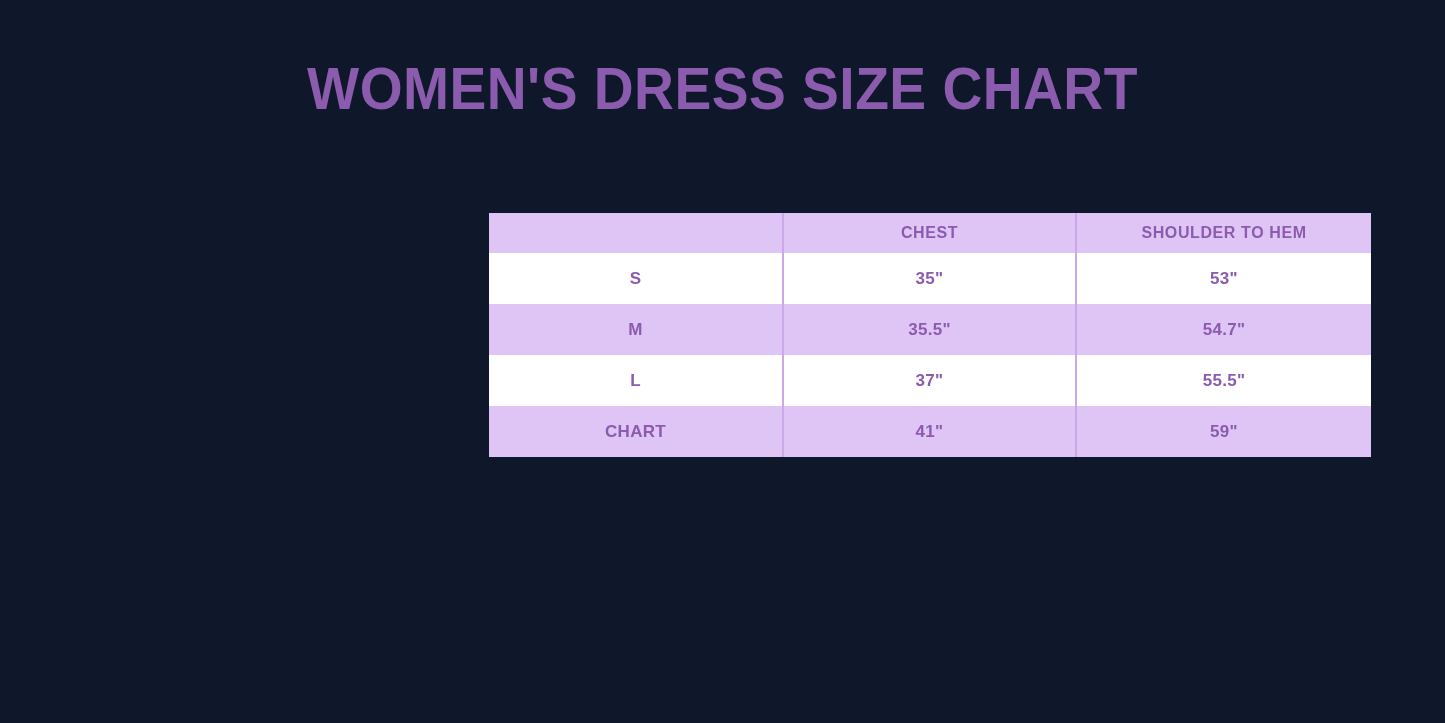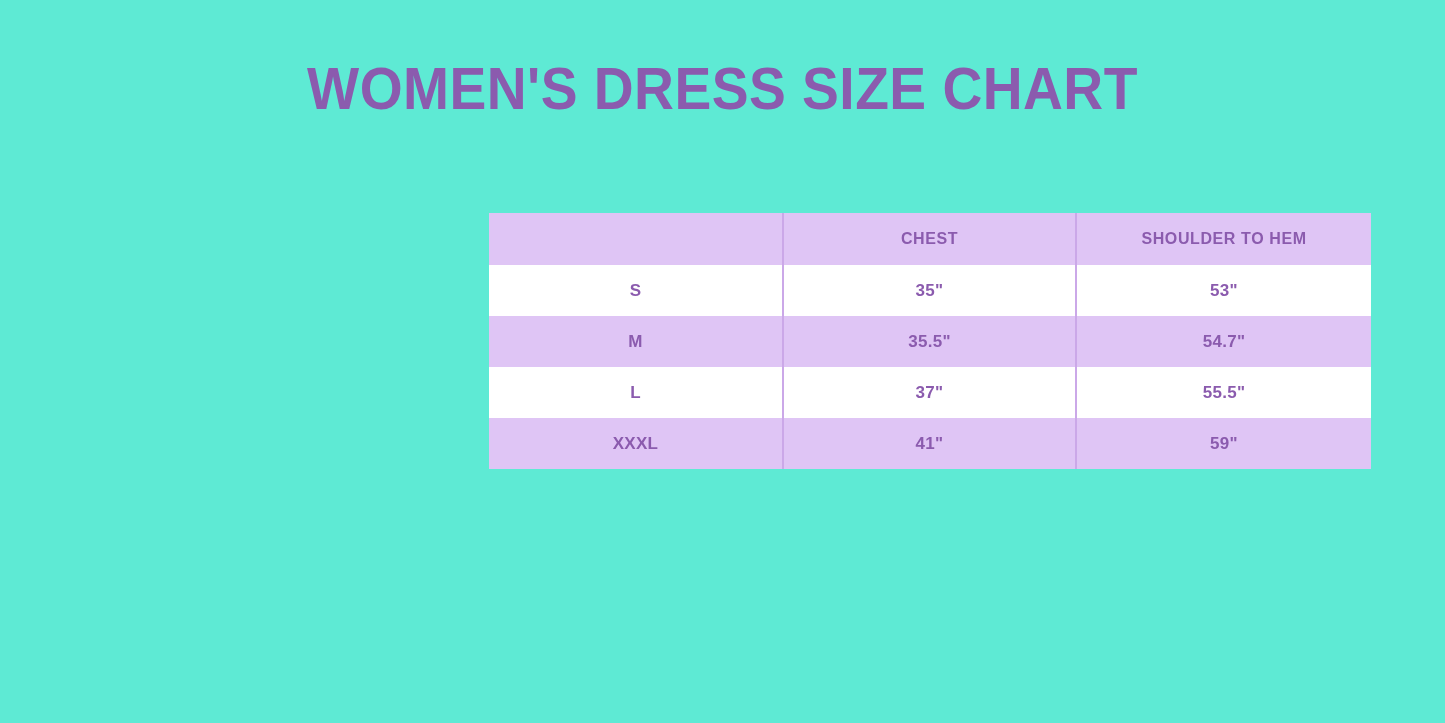--- a/index.html
+++ b/index.html
@@ -11,21 +11,21 @@
     width: 1445px;
     height: 723px;
     font-family: "Liberation Sans", sans-serif;
     overflow: hidden;
     position: relative;
   }
 
   .page {
     position: absolute;
     inset: 0;
-    background: #5eead4;
+    background: #0f172a;
   }
 
   
   .chart-title {
     position: absolute;
     top: 56px;
     left: 0;
     width: 1445px;
     text-align: center;
     font-family: "Liberation Sans", sans-serif;
@@ -75,21 +75,21 @@
   table.size-table th.col-hem,
   table.size-table td.col-hem {
     border-left: 2px solid #CBA8E8;
   }
 
   
   table.size-table thead th {
     background: #DFC5F5;
     font-size: 16px;
     letter-spacing: 0.6px;
-    height: 52px;
+    height: 40px;
   }
 
   
   table.size-table tbody tr.band-light td { background: #ffffff; }
   table.size-table tbody tr.band-tint  td { background: #DFC5F5; }
 </style>
 </head>
 <body>
 
 <div class="page">
@@ -126,21 +126,21 @@
 
         <tr class="band-light">
           <td class="col-size">L</td>
           <td class="col-chest">37"</td>
           <td class="col-hem">55.5"</td>
         </tr>
 
 
 
         <tr class="band-tint">
-          <td class="col-size">XXXL</td>
+          <td class="col-size">CHART</td>
           <td class="col-chest">41"</td>
           <td class="col-hem">59"</td>
         </tr>
 
       </tbody>
     </table>
   </div>
 
 </div>
 

